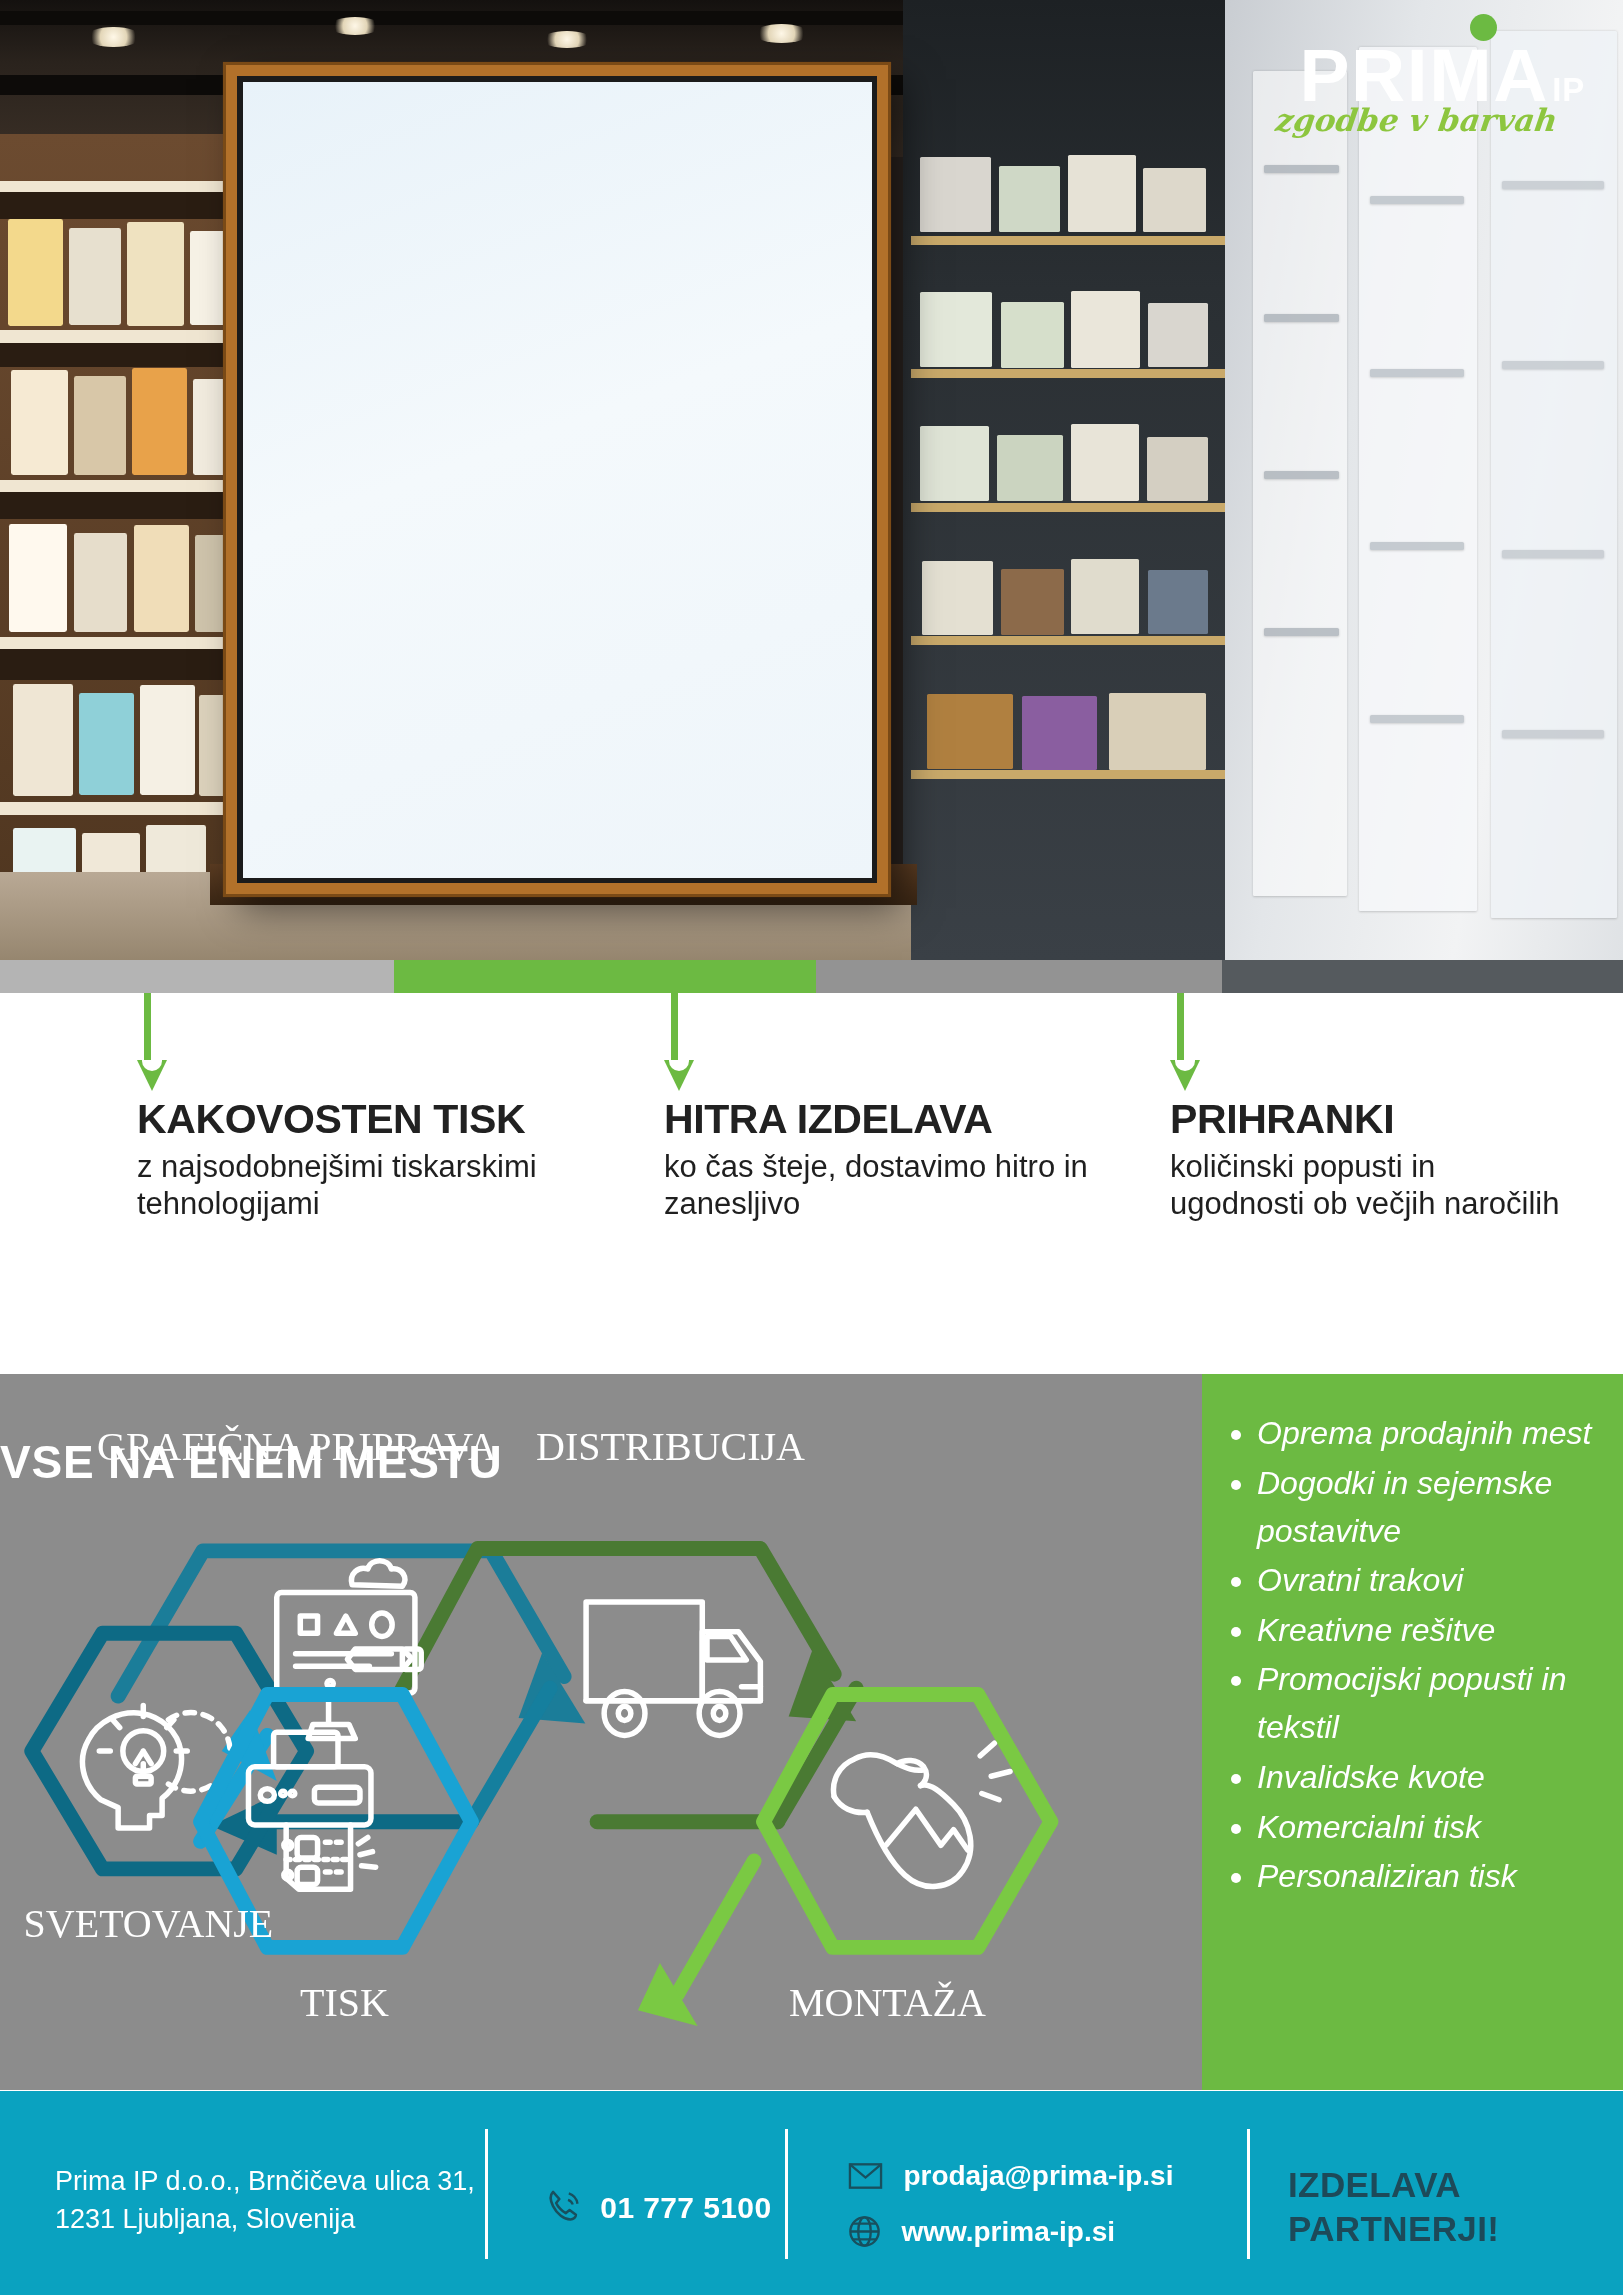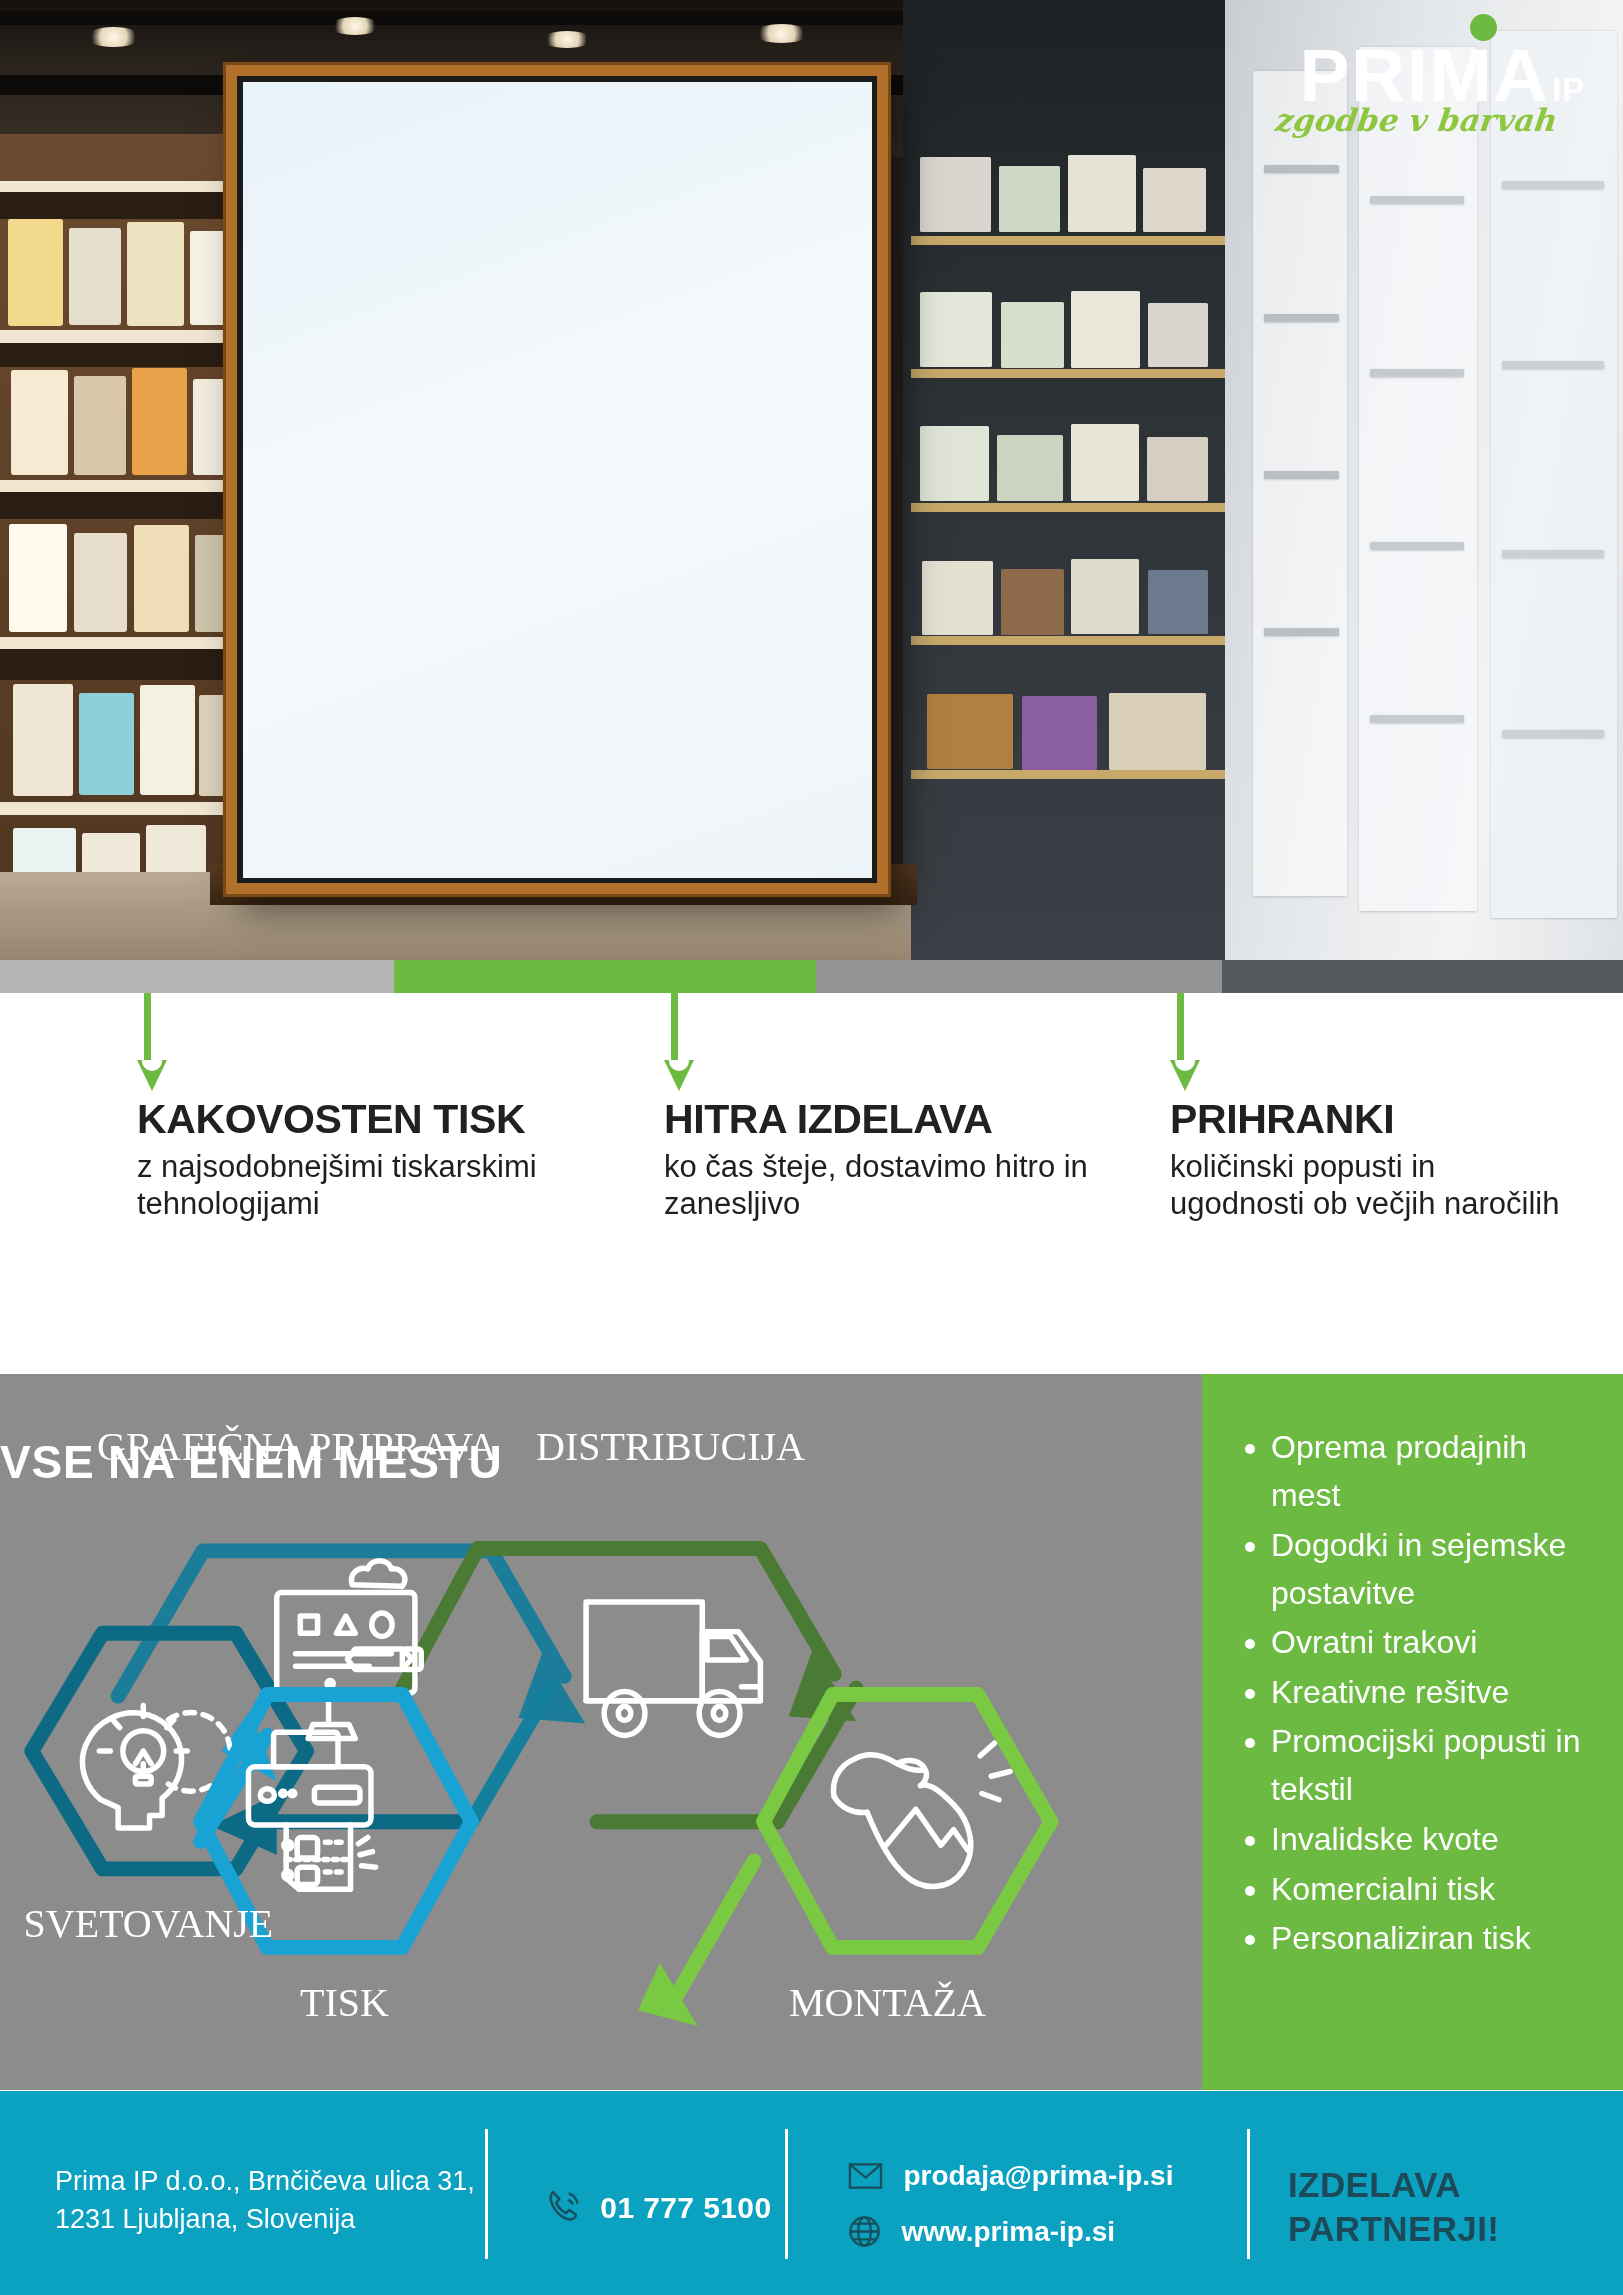--- a/index.html
+++ b/index.html
@@ -86,21 +86,21 @@
   
   .gray{position:absolute;left:0;top:1374px;width:1623px;height:716px;background:#8c8c8c;}
   .vse-title{position:absolute;left:0;top:61px;width:1202px;text-align:left;
       color:#fff;font-size:46px;font-weight:800;letter-spacing:0.8px;}
   .hexwrap{position:absolute;left:0;top:118px;width:1202px;height:581px;}
   .hexlabel{position:absolute;color:#fff;font-size:40px;font-weight:400;white-space:nowrap;font-family:Liberation Serif, serif;}
   .greenbar{position:absolute;left:1202px;top:0;width:422px;height:716px;background:#6cba42;}
   .blist{position:absolute;left:28px;top:35px;width:369px;color:#fff;
       font-size:32px;line-height:1.5;}
   .blist li{margin:0 0 1.6px 0;}
-  .blist ul{margin:14px;padding-left:27px;}
+  .blist ul{margin:0;padding-left:27px;font-style:italic;}
 
   
   .footer{position:absolute;left:0;top:2091px;width:1623px;height:205px;background:#0aa2c0;}
   .fsep{position:absolute;top:38px;width:3.1px;height:130px;background:#fff;}
   .faddr{position:absolute;left:55px;top:71px;width:440px;color:#fff;
       font-size:27px;line-height:1.42;font-weight:400;}
   .fphone{position:absolute;left:542px;top:93px;display:flex;align-items:flex-end;gap:17.3px;}
   .fphone span{color:#fff;font-size:30px;font-weight:700;letter-spacing:0.4px;}
   .fmail{position:absolute;left:848px;top:69px;display:flex;align-items:center;gap:20.4px;}
   .fweb{position:absolute;left:848px;top:124px;display:flex;align-items:flex-end;gap:20.4px;}

